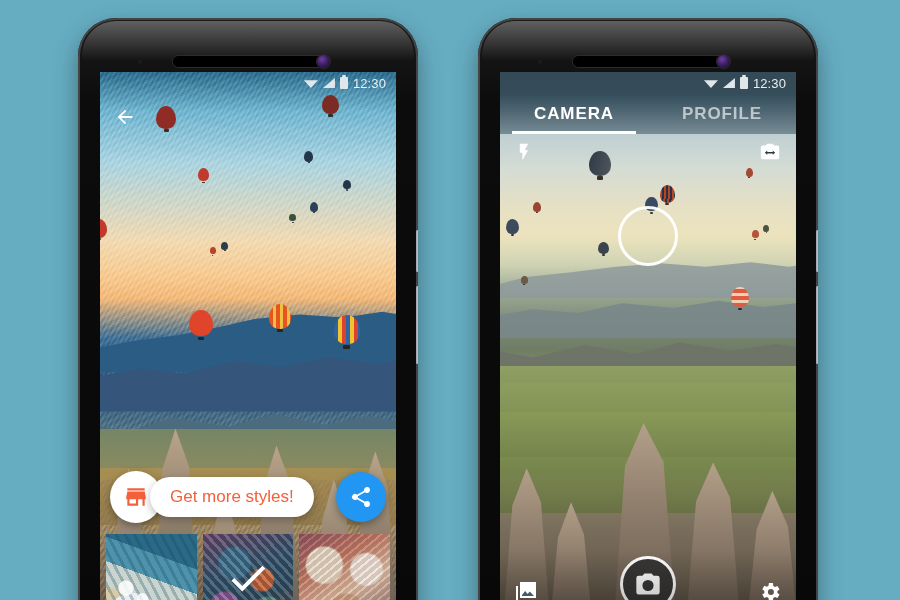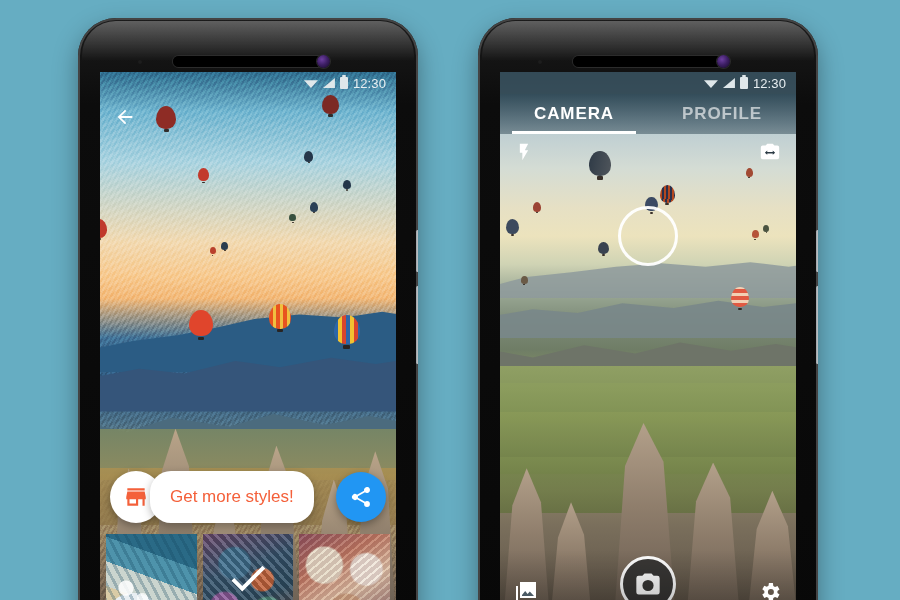--- a/index.html
+++ b/index.html
@@ -236,21 +236,21 @@
     box-shadow:0 3px 8px rgba(0,0,0,.35);
     cursor:pointer; flex:none;
   }
   .fab.store{
     width:52px;height:52px;background:#fff;margin-left:10px;
   }
   .fab.share{
     width:50px;height:50px;background:#2196f3;margin-left:auto;margin-right:10px;
   }
   .pill{
-    height:52px; margin-left:-12px;
+    height:40px; margin-left:-12px;
     background:#fff; border-radius:21px;
     display:flex;align-items:center;
     padding:4px 20px;
     box-shadow:0 3px 8px rgba(0,0,0,.28);
     cursor:pointer;
   }
   .pill span{
     color:#f4603a; font-size:17px; white-space:nowrap;
   }
 

